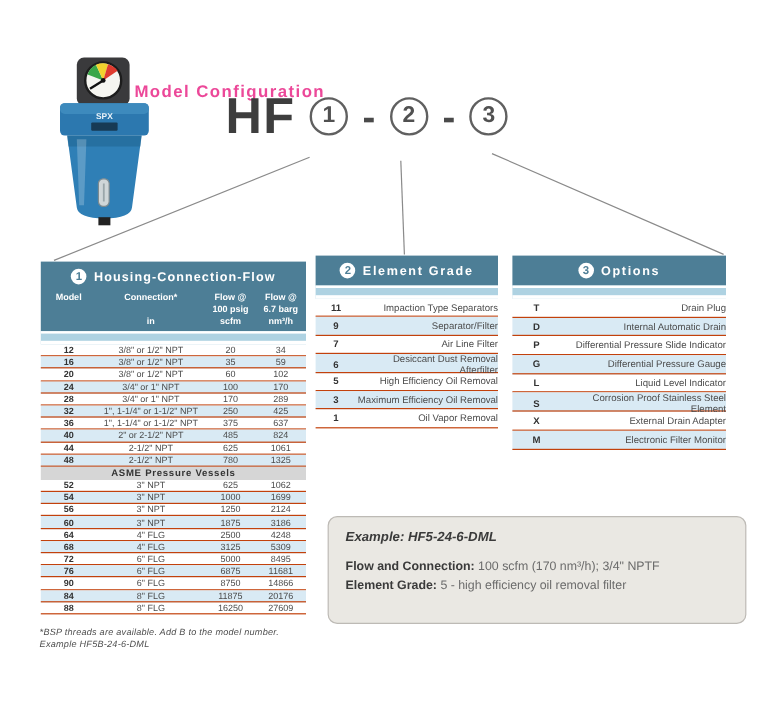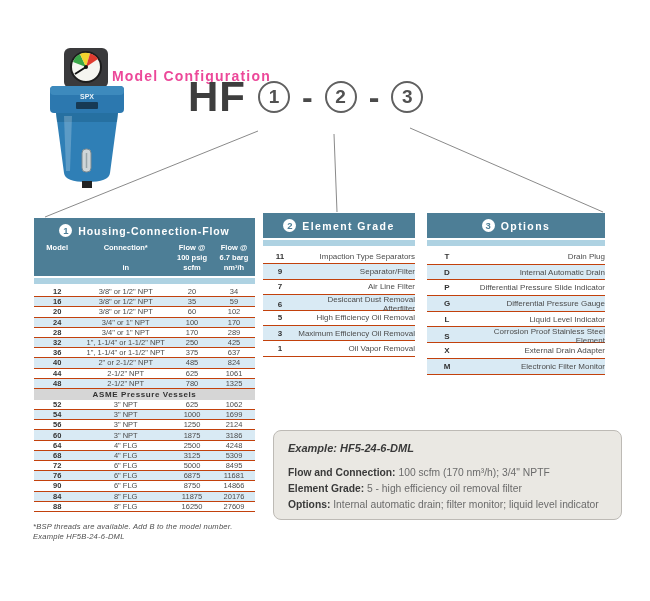--- a/index.html
+++ b/index.html
@@ -376,24 +376,20 @@
   <div class="example-box">
     <div class="example-title">Example: HF5-24-6-DML</div>
     <div class="example-line">
       <b>Flow and Connection:</b>
       <span>100 scfm (170 nm³/h); 3/4" NPTF</span>
     </div>
     <div class="example-line">
       <b>Element Grade:</b>
       <span>5 - high efficiency oil removal filter</span>
     </div>
-    <div class="example-line">
-      <b>Options:</b>
-      <span>Internal automatic drain; filter monitor; liquid level indicator</span>
-    </div>
   </div>
 
   <div class="footnote">
     <div>*BSP threads are available. Add B to the model number.</div>
     <div>Example HF5B-24-6-DML</div>
   </div>
 
 </div>
 
 </body></html>

